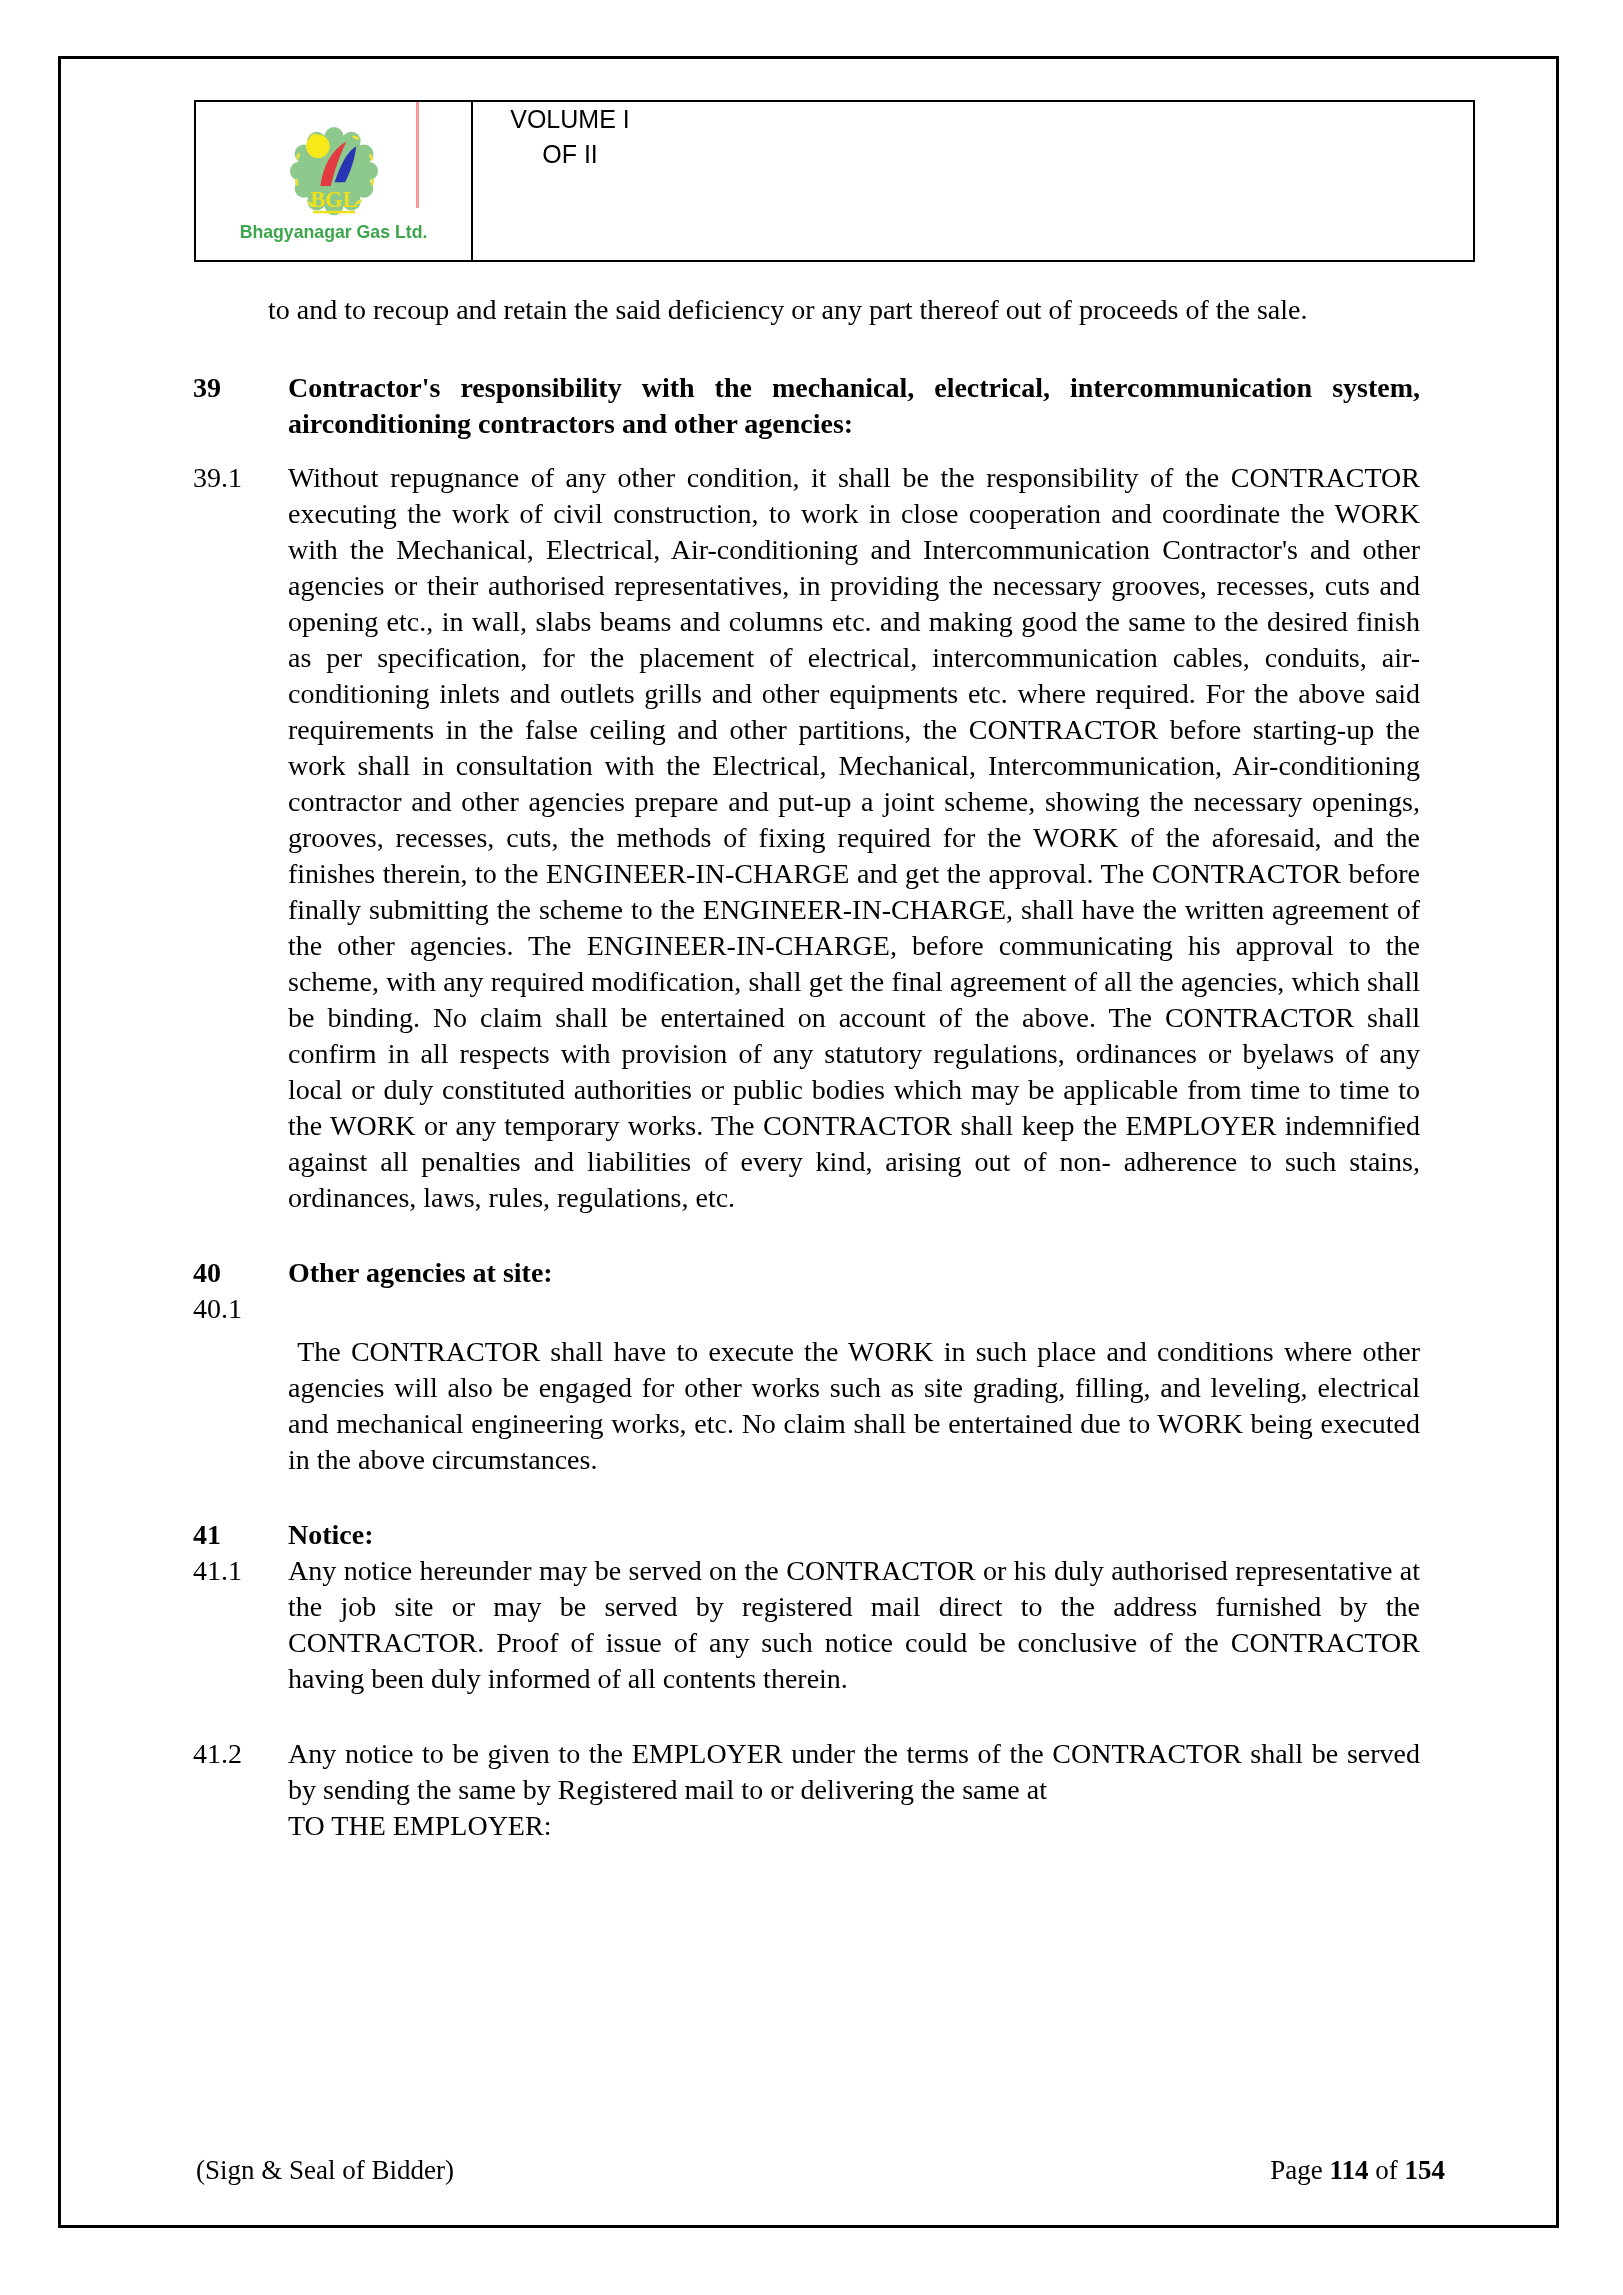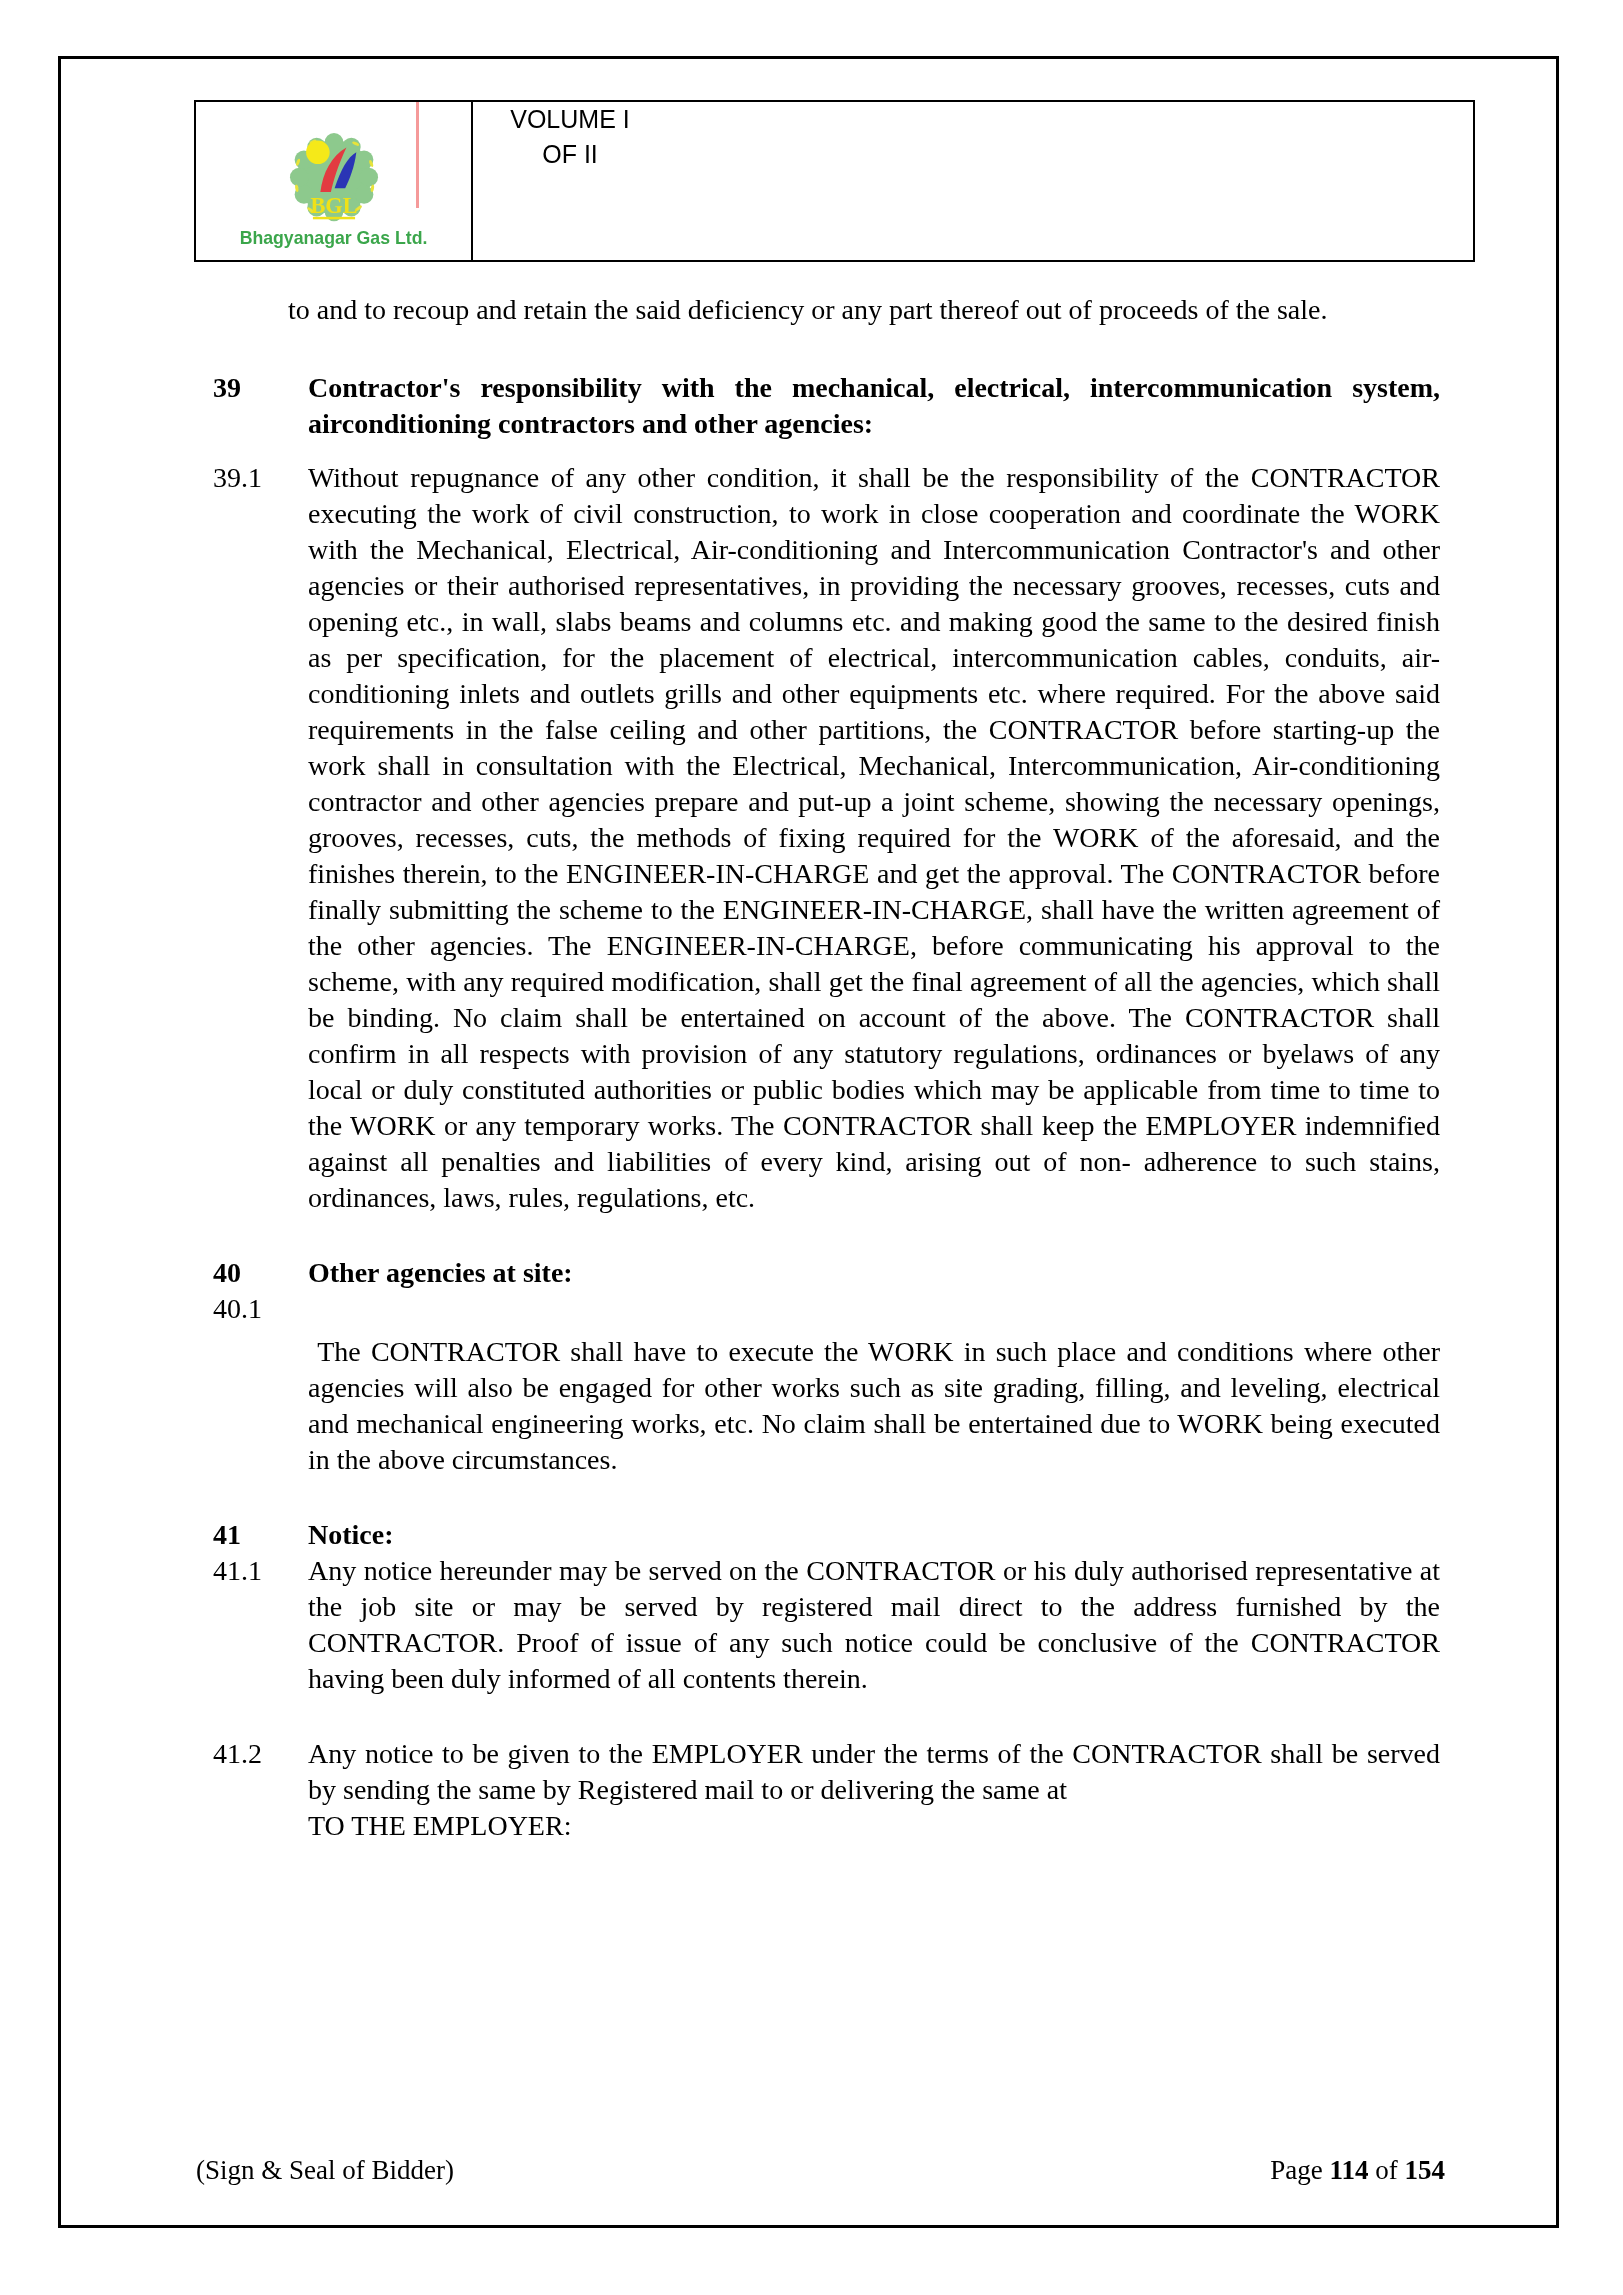--- a/index.html
+++ b/index.html
@@ -6,39 +6,39 @@
   html,body { width:1623px; height:2295px; background:#ffffff; }
   body { font-family:"Liberation Serif","DejaVu Serif",serif; color:#000; position:relative; }
 
   .page-border { position:absolute; left:58px; top:56px; width:1501px; height:2172px;
                  border:3.3px solid #000; }
 
   
   .header-table { position:absolute; left:133px; top:41px; width:1281px; height:162px;
                   border:2.6px solid #000; display:flex; background:#fff; }
   .cell-logo { width:277px; border-right:2.6px solid #000; position:relative;
-               display:flex; flex-direction:column; align-items:center; padding-top:24px; }
+               display:flex; flex-direction:column; align-items:center; padding-top:18px; }
   .red-line { position:absolute; left:220px; top:0; width:2.6px; height:106px; background:#f59a9a; }
   .logo-caption { font-family:"Liberation Sans","DejaVu Sans",sans-serif; font-weight:bold;
                   color:#3ba64b; font-size:17.7px; line-height:19.6px; margin-top:-2.6px; }
   .company-name { font-family:"Liberation Sans","DejaVu Sans",sans-serif; font-size:25px;
                   line-height:30px; text-align:center; margin-top:3.9px; }
 
   .cell-title { flex:1; border-right:2.6px solid #000; padding:6.5px 17px 0 17px;
                 font-family:"Liberation Sans","DejaVu Sans",sans-serif; font-size:30px; line-height:37px; }
   .tl-justify { text-align:justify; text-align-last:justify; }
   .tl-left   { text-align:left; }
   .tl-center { text-align:center; }
 
   .cell-volume { width:194px; display:flex; flex-direction:column; justify-content:flex-start;
                  align-items:center; font-family:"Liberation Sans","DejaVu Sans",sans-serif;
                  font-size:25px; line-height:35px; }
 
   
-  .content { position:absolute; left:152px; top:233px; width:1227px;
+  .content { position:absolute; left:132px; top:233px; width:1227px;
              font-size:28px; line-height:36px; }
   .row { display:flex; align-items:flex-start; }
   .num { width:95px; flex:none; }
   .txt { width:1132px; flex:none; text-align:justify; }
   .intro-row .txt { width:1152px; margin-left:75px; }
   .bold { font-weight:bold; }
   .mb-sec   { margin-bottom:39px; }
   .mb-intro { margin-bottom:42px; }
   .mb-head  { margin-bottom:18.3px; }
   .indent-first { text-indent:9.2px;margin-top:43px; }

